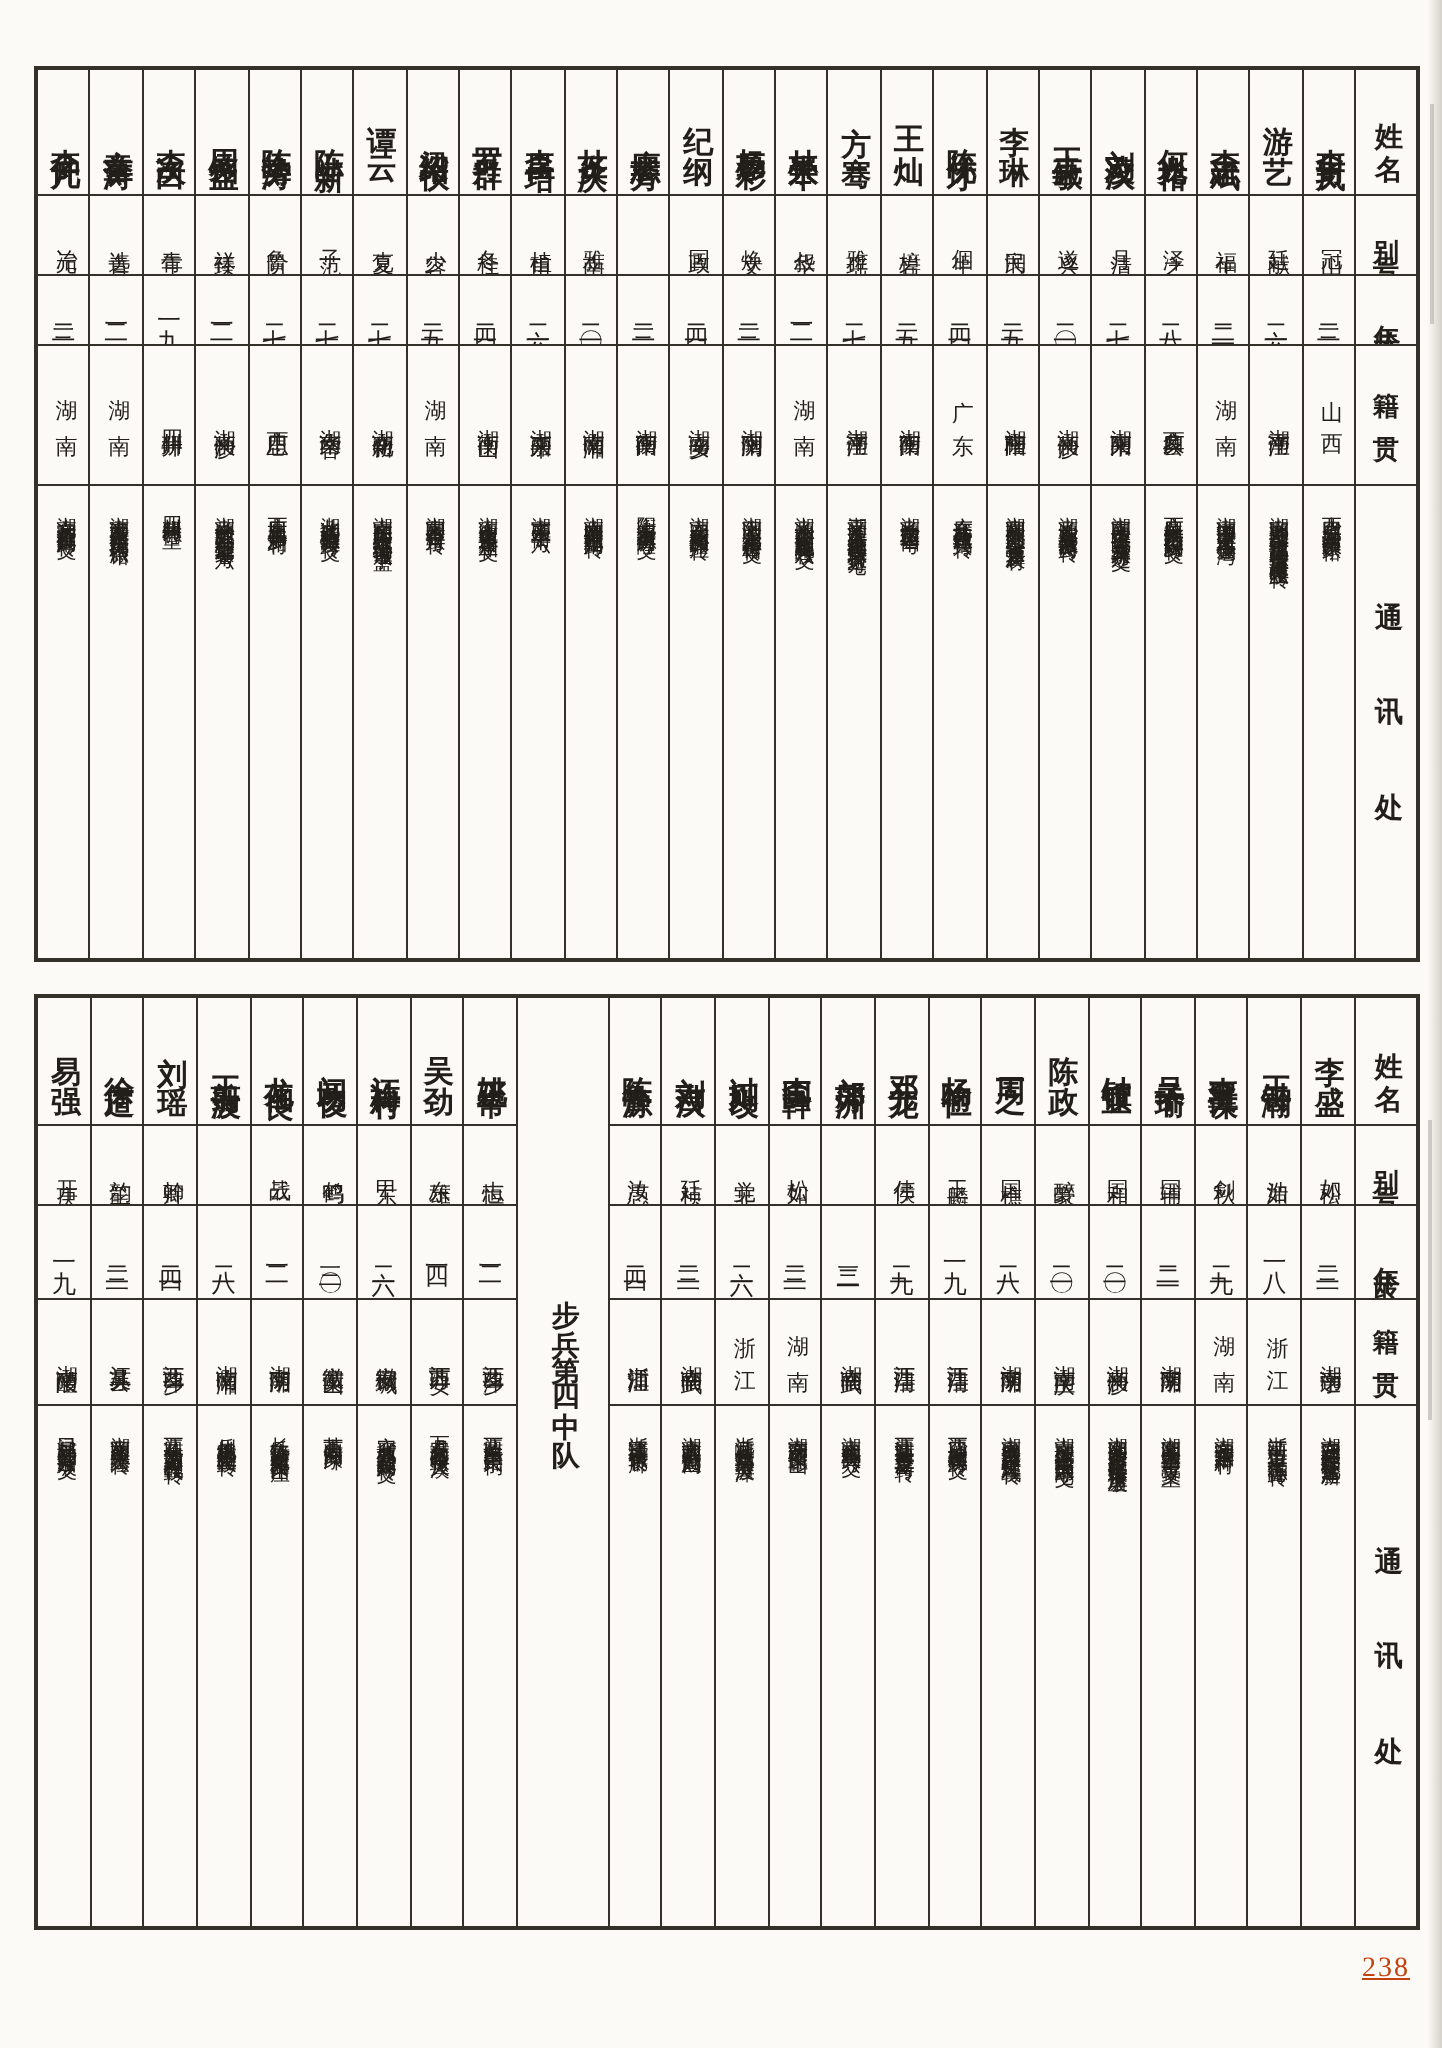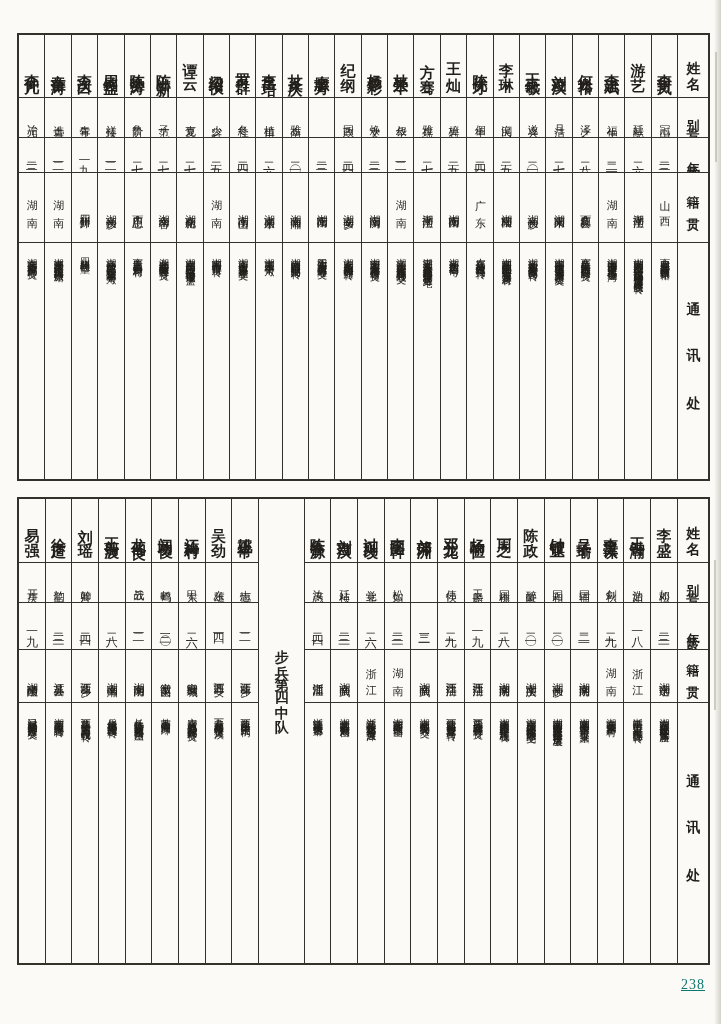--- a/index.html
+++ b/index.html
@@ -56,21 +56,21 @@
   .hdr-name .vtext{font-size:14px;letter-spacing:16px;}
   .hdr-alias .vtext{font-size:13px;letter-spacing:9px;}
   .hdr-age .vtext{font-size:13px;letter-spacing:3px;}
   .hdr-native .vtext{font-size:13px;letter-spacing:22px;}
   .hdr-contact.cell{align-items:center;padding:0;}
   .hdr-contact .vtext{font-size:14px;letter-spacing:48px;}
 
   .divider-cell{height:100%;display:flex;justify-content:center;align-items:center;border-top:none;}
   .divider-cell .vtext{font-size:14px;font-weight:bold;letter-spacing:14px;margin-bottom:100px;}
 
-  .page-number{position:absolute;right:16px;top:977px;font-size:14px;letter-spacing:1px;color:#0f766e;text-decoration:underline;}
+  .page-number{position:absolute;right:16px;top:977px;font-size:14px;letter-spacing:1px;color:#c2410c;text-decoration:underline;}
 </style>
 </head>
 <body>
 
 <div class="page">
   <div class="scan-edge-right"></div>
   <div class="scan-tick tick-a"></div>
   <div class="scan-tick tick-b"></div>
 
   <div class="rtable table-top">

